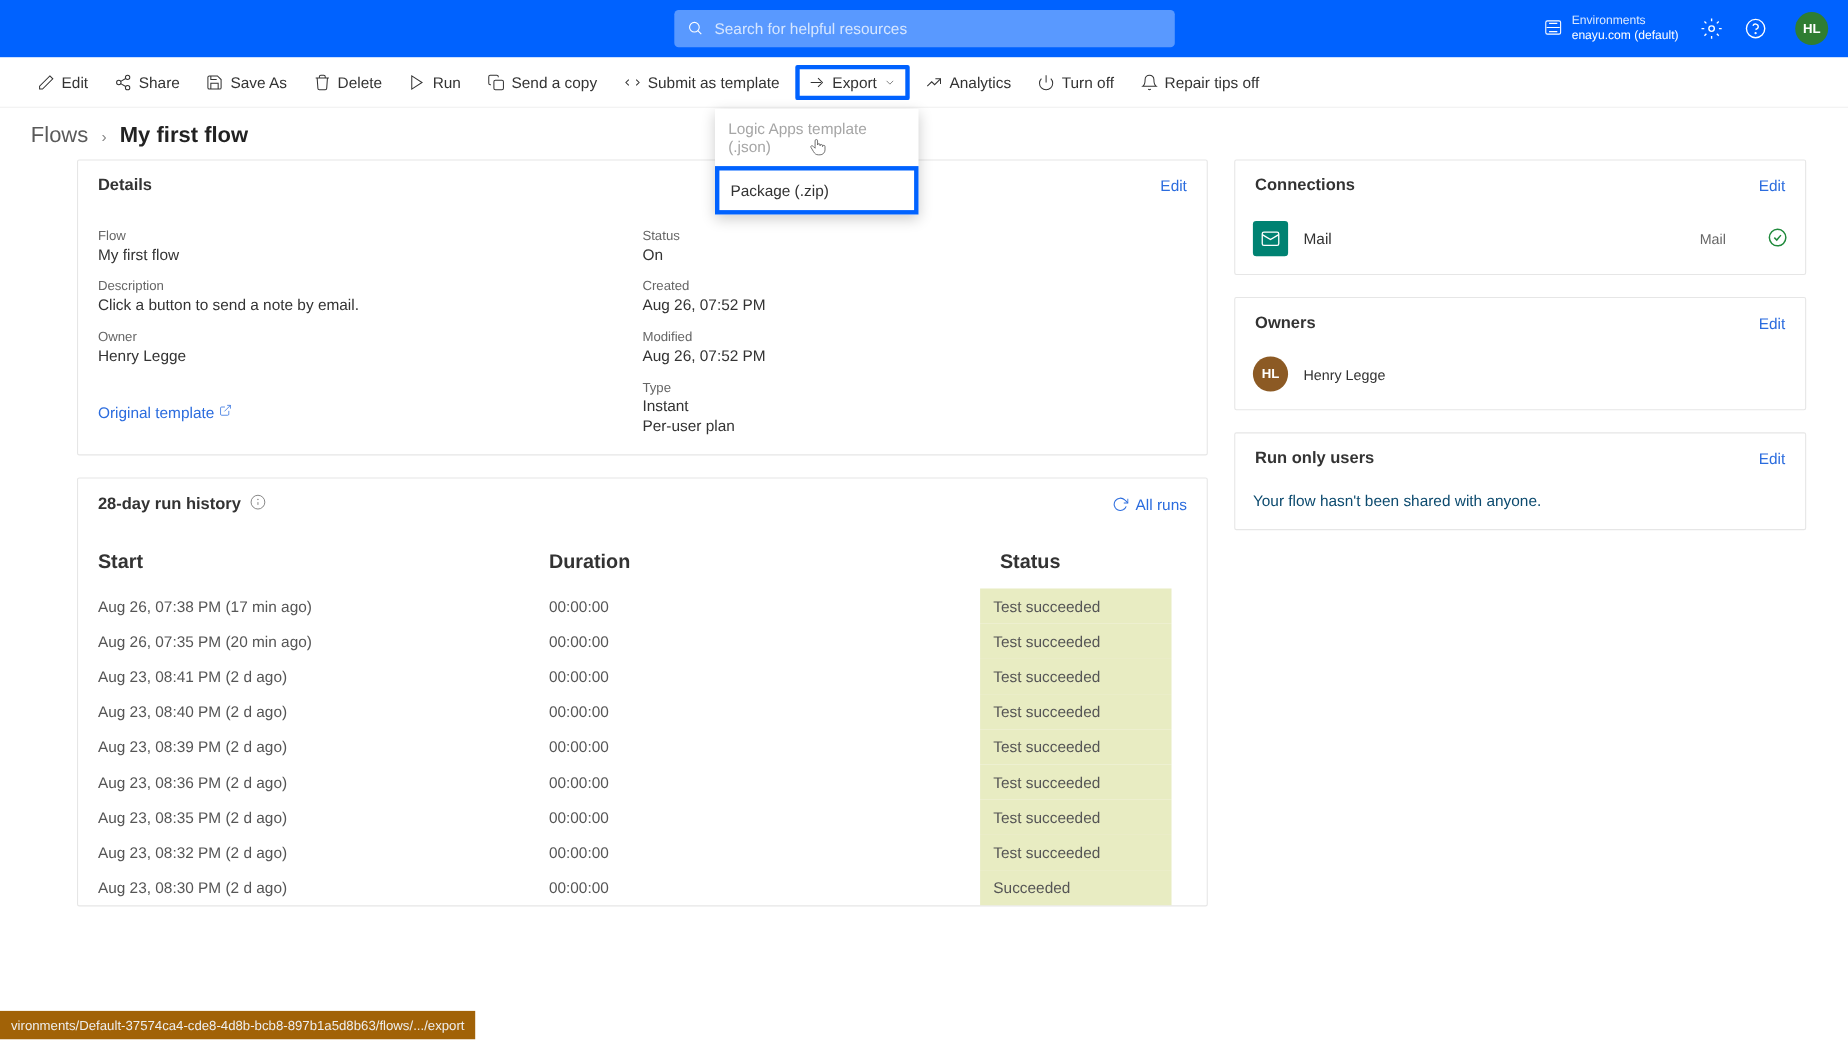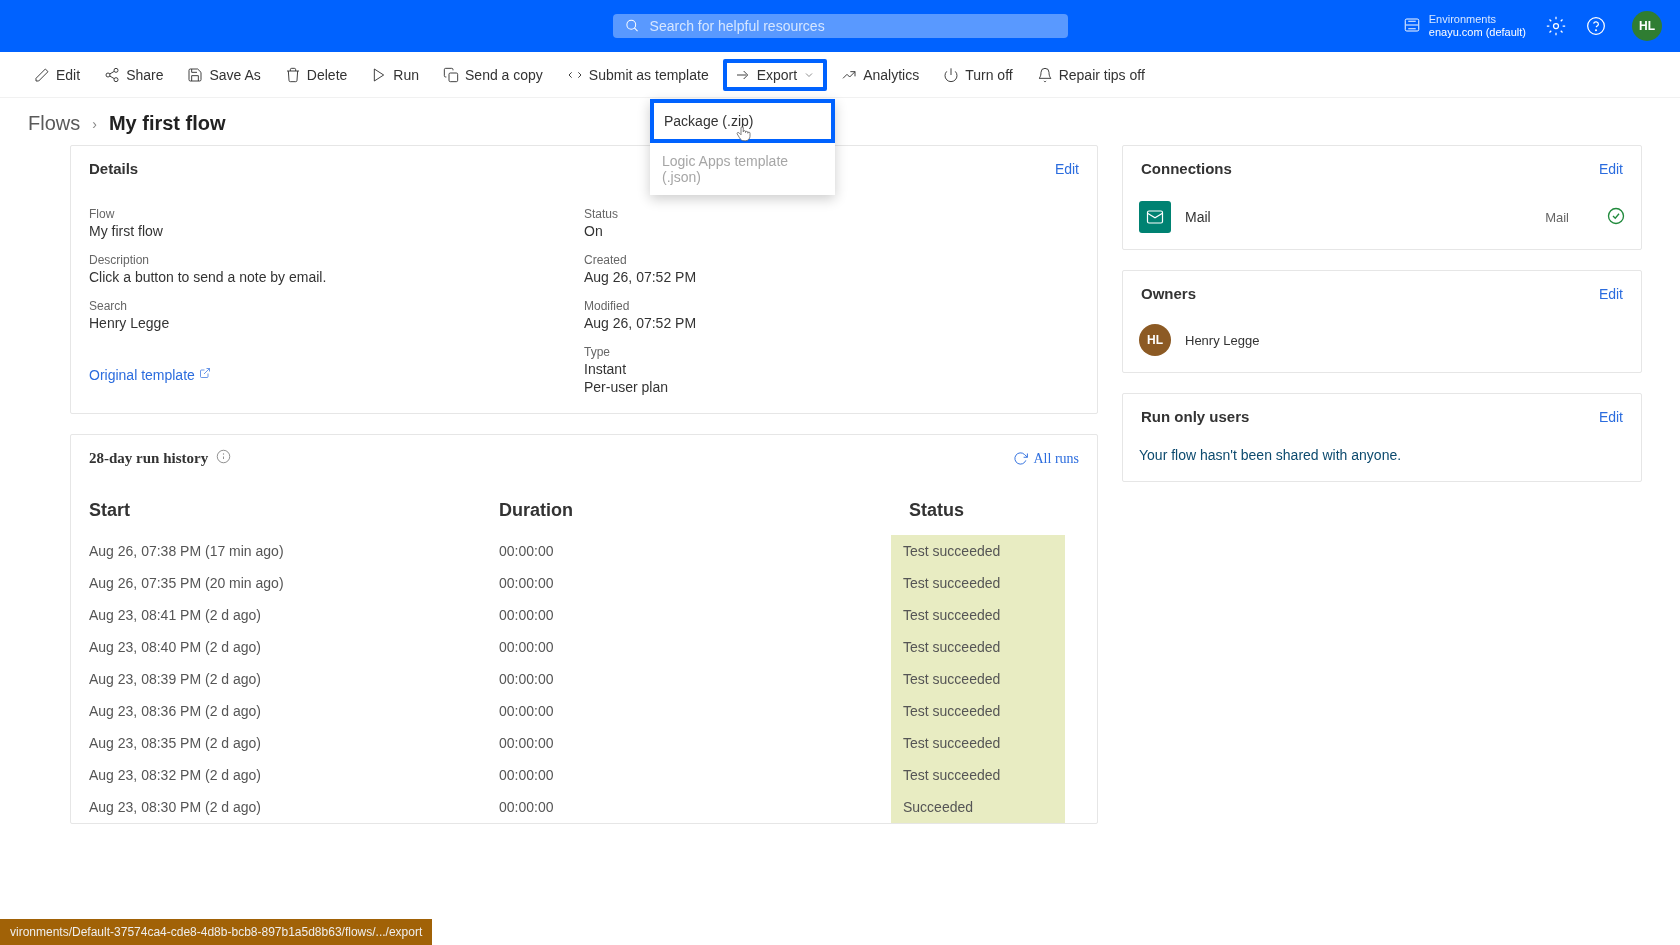--- a/index.html
+++ b/index.html
@@ -1,20 +1,20 @@
 <!DOCTYPE html>
 <html><head>
 <meta charset="utf-8">
 <style>
 * { box-sizing: border-box; margin: 0; padding: 0; }
 body { font-family: "Segoe UI", -apple-system, sans-serif; font-size: 13px; color: #333; background: #fff; width: 1680px; height: 945px; overflow: hidden; position: relative; }
 
 
 .topbar { height: 52px; background: #0062ff; display: flex; align-items: center; padding: 0 18px; position: relative; }
-.topbar .search-wrap { margin: 16px auto; background: #5999ff; border-radius: 4px; width: 455px; height: 24px; display: flex; align-items: center; padding: 4px 12px; gap: 10px; }
+.topbar .search-wrap { margin: 16px auto; background: #5999ff; border-radius: 4px; width: 455px; height: 34px; display: flex; align-items: center; padding: 4px 12px; gap: 10px; }
 .topbar .search-wrap svg { width: 16px; height: 16px; stroke: #fff; fill: none; stroke-width: 1.6; }
 .topbar .search-wrap input { background: transparent; border: none; color: #e4efff; font-size: 14px; outline: none; width: 100%; }
 .topbar .search-wrap input::placeholder { color: #d6e6ff; }
 .topbar .right { position: absolute; right: 18px; top: 0; bottom: 0; display: flex; align-items: center; gap: 20px; color: #fff; justify-content: space-between; }
 .topbar .env-block { display: flex; align-items: center; gap: 8px; }
 .topbar .env-icon svg { width: 18px; height: 18px; stroke: #fff; fill: none; stroke-width: 1.3; }
 .topbar .env-text { font-size: 11px; line-height: 1.2; }
 .topbar .env-text .label { opacity: .85; }
 .topbar .right svg.ico { width: 20px; height: 20px; stroke: #fff; fill: none; stroke-width: 1.5; }
 .topbar .avatar { width: 30px; height: 30px; border-radius: 50%; background: #2f7d32; color: #fff; font-size: 12px; font-weight: 600; display: flex; align-items: center; justify-content: center; margin-left: 6px; }
@@ -51,21 +51,21 @@
 
 
 .details-grid { display: flex; }
 .details-grid .dcol { flex: 1; }
 .dlabel { font-size: 12px; color: #666; margin-top: 14px; }
 .dval { font-size: 14px; color: #333; margin-top: 2px; }
 .orig-link { color: #2b6cde; font-size: 14px; margin-top: 36px; display: inline-flex; align-items: flex-start; gap: 4px; }
 .orig-link svg { width: 12px; height: 12px; stroke: #2b6cde; fill: none; stroke-width: 1.4; }
 
 
-.hist-hd { display: flex; justify-content: space-between; align-items: center; padding: 14px 18px; font-family: Liberation Serif, serif; }
+.hist-hd { display: flex; justify-content: space-between; align-items: center; padding: 14px 18px; }
 .hist-hd .t { font-weight: 600; font-size: 15px; display: flex; align-items: center; gap: 8px; }
 .hist-hd .info-ico svg { width: 15px; height: 15px; stroke: #777; fill: none; stroke-width: 1.3; }
 .hist-hd .all { color: #2b6cde; font-size: 14px; display: flex; align-items: center; gap: 6px; cursor: pointer; }
 .hist-hd .all svg { width: 15px; height: 15px; stroke: #2b6cde; fill: none; stroke-width: 1.5; }
 .run-table { width: 100%; border-collapse: collapse; }
 .run-table th { text-align: left; font-weight: 600; font-size: 18px; padding: 18px 18px 14px; color: #333; }
 .run-table td { font-size: 14px; padding: 8px 18px; color: #555; }
 .run-table td.status-cell { padding: 0; }
 .run-table td.status-cell .status-box { background: #e8ecc2; padding: 8px 12px; margin-right:32px; }
 .run-table .c-start { width: 410px; }
@@ -195,22 +195,22 @@
   <div class="cmd-btn">
       <svg viewBox="0 0 24 24">
         <path d="M18 8a6 6 0 00-12 0c0 7-3 9-3 9h18s-3-2-3-9"></path>
         <path d="M13.7 21a2 2 0 01-3.4 0"></path>
       </svg>
       <span>Repair tips off</span>
     </div>
 </div>
 
 <div class="export-dd">
+  <div class="dd-item disabled">Logic Apps template (.json)</div>
   <div class="dd-item sel">Package (.zip)</div>
-  <div class="dd-item disabled">Logic Apps template (.json)</div>
 </div>
 <div class="hand-cursor"><svg viewBox="0 0 24 24">
       <path d="M8 11V4a1.5 1.5 0 013 0v5a1.5 1.5 0 013 0v1a1.5 1.5 0 013 0v1a1.5 1.5 0 013 0v4a6 6 0 01-6 6h-2c-3 0-4.5-1.5-6-4l-3-5c-.5-1 0-2 1-2s1.5.5 2 1l2 2z"></path>
     </svg></div>
 
 <div class="crumbrow">
   <span class="crumb">Flows</span>
   <span class="chev">›</span>
   <span class="title">My first flow</span>
 </div>
@@ -222,21 +222,21 @@
         <span>Details</span>
         <span class="edit-link">Edit</span>
       </div>
       <div class="card-bd">
         <div class="details-grid">
           <div class="dcol">
             <div class="dlabel">Flow</div>
             <div class="dval">My first flow</div>
             <div class="dlabel">Description</div>
             <div class="dval">Click a button to send a note by email.</div>
-            <div class="dlabel">Search</div>
+            <div class="dlabel">Owner</div>
             <div class="dval">Henry Legge</div>
             <div class="orig-link">
                 <span>Original template</span>
                 <svg viewBox="0 0 24 24">
                   <path d="M18 13v6a2 2 0 01-2 2H5a2 2 0 01-2-2V8a2 2 0 012-2h6M15 3h6v6M10 14L21 3"></path>
                 </svg>
               </div>
           </div>
           <div class="dcol">
             <div class="dlabel">Status</div>

